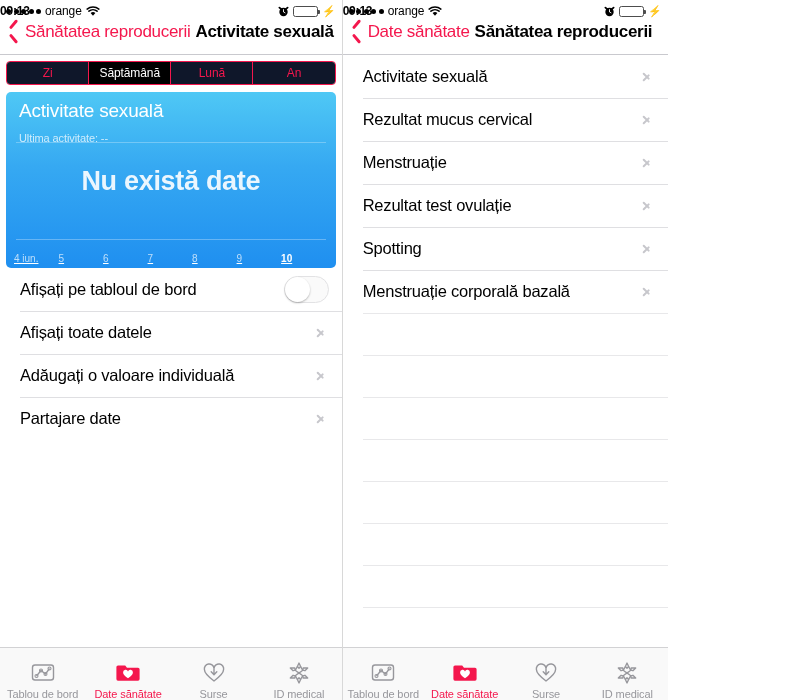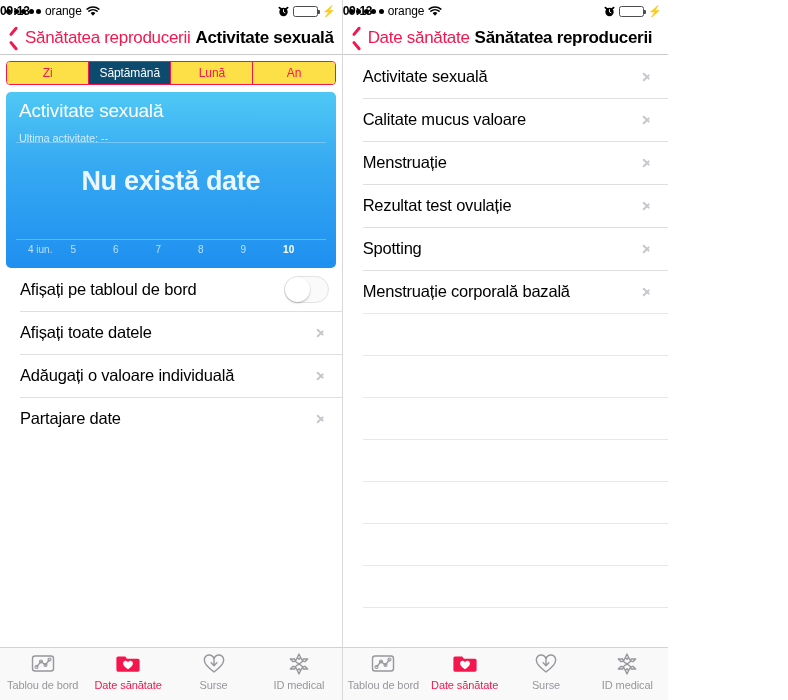--- a/index.html
+++ b/index.html
@@ -49,21 +49,21 @@
     content: ""; position: absolute; right: -3px; top: 3.5px;
     width: 2px; height: 4px; background: #4d4d4d; border-radius: 0 1px 1px 0;
   }
   .battery .fill { height: 100%; background: #4cd964; border-radius: 1px; }
   .bolt { font-size: 11px; color: #000; line-height: 1; }
 
   
   .navbar {
     flex: 0 0 33px; height: 33px;
     background: #ffffff;
-    display: flex; align-items: center;
+    display: flex; 
     padding: 0 8px;
     border-bottom: 1px solid #c9c9ce;
     gap: 5px;
   }
   .back-chevron {
     width: 12px; height: 19px; flex: 0 0 auto;
     position: relative;
   }
   .back-chevron::before, .back-chevron::after {
     content: ""; position: absolute; left: 2px;
@@ -78,26 +78,26 @@
   .content { flex: 1 1 auto; position: relative; overflow: hidden; background: #fff; }
 
   
   .seg-wrap { padding: 6px 6px 0 6px; background: #fff; }
   .segmented {
     display: flex; height: 24px;
     border: 1px solid #f4174d; border-radius: 4px; overflow: hidden;
   }
   .seg {
     flex: 1 1 0; display: flex; align-items: center; justify-content: center;
-    font-size: 12px; color: #f4174d; background: #fde047;
+    font-size: 12px; color: #f4174d; background: #0f172a;
     border-right: 1px solid #f4174d;
     letter-spacing: -0.1px;
   }
   .seg:last-child { border-right: none; }
-  .seg.active { background: #0c4a6e; color: #fff; }
+  .seg.active { background: #000000; color: #fff; }
 
   
   .chart-card {
     margin: 7px 6px 0 6px;
     height: 176px;
     border-radius: 5px;
     background: linear-gradient(180deg, #4fc8f5 0%, #36a9f2 42%, #1f8ff0 100%);
     position: relative; overflow: hidden;
     color: #fff;
   }
@@ -117,22 +117,22 @@
     position: absolute; left: 0; right: 0; top: 74px;
     text-align: center; font-size: 27px; color: rgba(255,255,255,0.9);
     letter-spacing: -0.3px;
     font-weight: bold;
   }
   .cc-rule-bot {
     position: absolute; left: 10px; right: 10px; bottom: 28px;
     height: 1px; background: rgba(255,255,255,0.30);
   }
   .cc-axis {
-    position: absolute; left: 22px; right: 10px; bottom: 4px; height: 20px;
-    display: flex; align-items: flex-start;
+    position: absolute; left: 8px; right: 10px; bottom: 4px; height: 20px;
+    display: flex; align-items: flex-end; text-decoration: underline;
   }
   .cc-axis span {
     flex: 1 1 0; text-align: left;
     font-size: 10px; color: rgba(255,255,255,0.7);
   }
   .cc-axis span.bold { color: #ffffff; font-weight: bold; }
 
   
   .list { background: #fff; }
   .row {
@@ -173,21 +173,21 @@
   .empty-row::before {
     content: ""; position: absolute; left: 20px; right: 0; top: 0;
     height: 1px; background: #e8e8ea;
   }
 
   
   .tabbar {
     flex: 0 0 53px; height: 53px;
     background: #f9f9f9;
     border-top: 1px solid #d2d2d4;
-    display: flex; align-items: flex-start;
+    display: flex; align-items: flex-end;
   }
   .tab {
     flex: 1 1 0; display: flex; flex-direction: column;
     align-items: center; justify-content: center; gap: 2px;
     padding-top: 3px;
   }
   .tab .tlabel { font-size: 11px; color: #97979c; letter-spacing: -0.1px; }
   .tab.active .tlabel { color: #f4174d; }
   .ticon { width: 28px; height: 26px; display: block; }
 
@@ -386,21 +386,21 @@
       <span class="nav-title">Sănătatea reproducerii</span>
     </div>
 
     <div class="content">
       <div class="list">
         <div class="row">
           <span class="label">Activitate sexuală</span>
           <span class="chev"></span>
         </div>
         <div class="row">
-          <span class="label">Calitate mucus valoare</span>
+          <span class="label">Rezultat mucus cervical</span>
           <span class="chev"></span>
         </div>
         <div class="row">
           <span class="label">Menstruație</span>
           <span class="chev"></span>
         </div>
         <div class="row">
           <span class="label">Rezultat test ovulație</span>
           <span class="chev"></span>
         </div>

